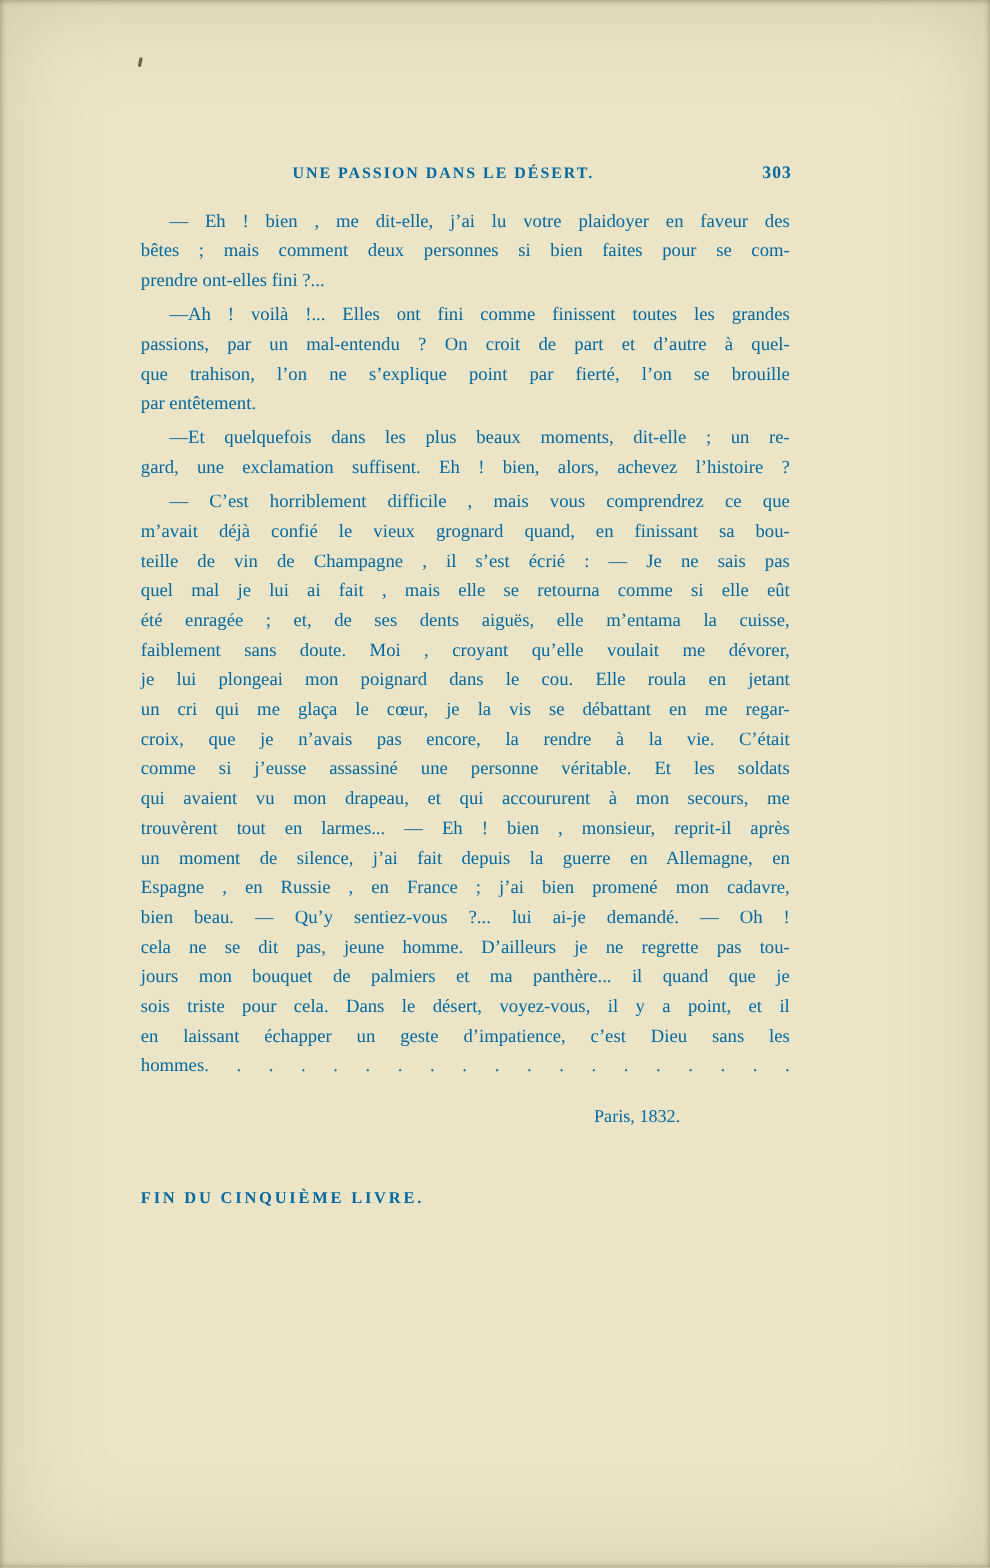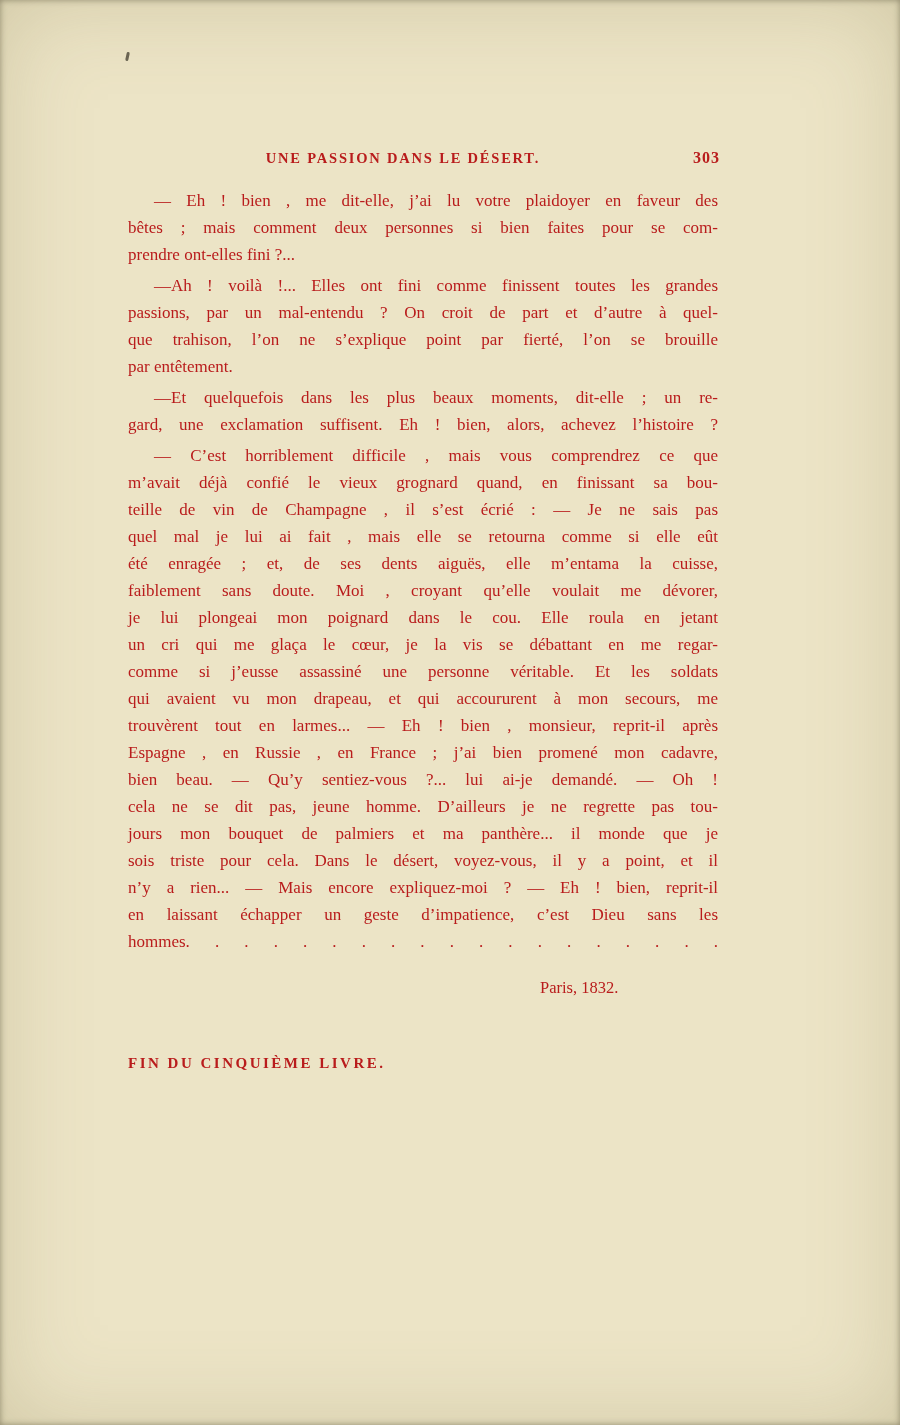--- a/index.html
+++ b/index.html
@@ -7,21 +7,21 @@
     width: 900px; height: 1425px;
     background: #d8d0b2;
     font-family: "Liberation Serif", "DejaVu Serif", serif;
   }
   .scan-page {
     position: relative;
     width: 900px; height: 1425px;
     background: #ece4c6;
     box-shadow: inset 0 0 6px rgba(80, 74, 50, 0.55),
                 inset 0 0 90px rgba(140, 128, 82, 0.28);
-    color: #b91c1c;
+    color: #0369a1;
     overflow: hidden;
   }
   .scan-artifact {
     position: absolute;
     left: 126px; top: 52px;
     width: 3px; height: 9px;
     background: #4a4536;
     border-radius: 2px;
     transform: rotate(12deg);
     opacity: 0.8;
@@ -99,29 +99,30 @@
         </div>
         <div class="paragraph">
           <div class="line first">— C’est horriblement difficile , mais vous comprendrez ce que</div>
           <div class="line">m’avait déjà confié le vieux grognard quand, en finissant sa bou-</div>
           <div class="line">teille de vin de Champagne , il s’est écrié : — Je ne sais pas</div>
           <div class="line">quel mal je lui ai fait , mais elle se retourna comme si elle eût</div>
           <div class="line">été enragée ; et, de ses dents aiguës, elle m’entama la cuisse,</div>
           <div class="line">faiblement sans doute. Moi , croyant qu’elle voulait me dévorer,</div>
           <div class="line">je lui plongeai mon poignard dans le cou. Elle roula en jetant</div>
           <div class="line">un cri qui me glaça le cœur, je la vis se débattant en me regar-</div>
+          <div class="line">croix, que je n’avais pas encore, la rendre à la vie. C’était</div>
           <div class="line">comme si j’eusse assassiné une personne véritable. Et les soldats</div>
           <div class="line">qui avaient vu mon drapeau, et qui accoururent à mon secours, me</div>
           <div class="line">trouvèrent tout en larmes... — Eh ! bien , monsieur, reprit-il après</div>
+          <div class="line">un moment de silence, j’ai fait depuis la guerre en Allemagne, en</div>
           <div class="line">Espagne , en Russie , en France ; j’ai bien promené mon cadavre,</div>
           <div class="line">bien beau. — Qu’y sentiez-vous ?... lui ai-je demandé. — Oh !</div>
           <div class="line">cela ne se dit pas, jeune homme. D’ailleurs je ne regrette pas tou-</div>
-          <div class="line">jours mon bouquet de palmiers et ma panthère... il monde que je</div>
+          <div class="line">jours mon bouquet de palmiers et ma panthère... il quand que je</div>
           <div class="line">sois triste pour cela. Dans le désert, voyez-vous, il y a point, et il</div>
-          <div class="line">n’y a rien... — Mais encore expliquez-moi ? — Eh ! bien, reprit-il</div>
           <div class="line">en laissant échapper un geste d’impatience, c’est Dieu sans les</div>
           <div class="line">hommes. . . . . . . . . . . . . . . . . . .</div>
         </div>
       </div>
     <div class="dateline">Paris, 1832.</div>
     <div class="fin-heading">FIN DU CINQUIÈME LIVRE.</div>
   </div>
 </div>
 
 </body></html>

